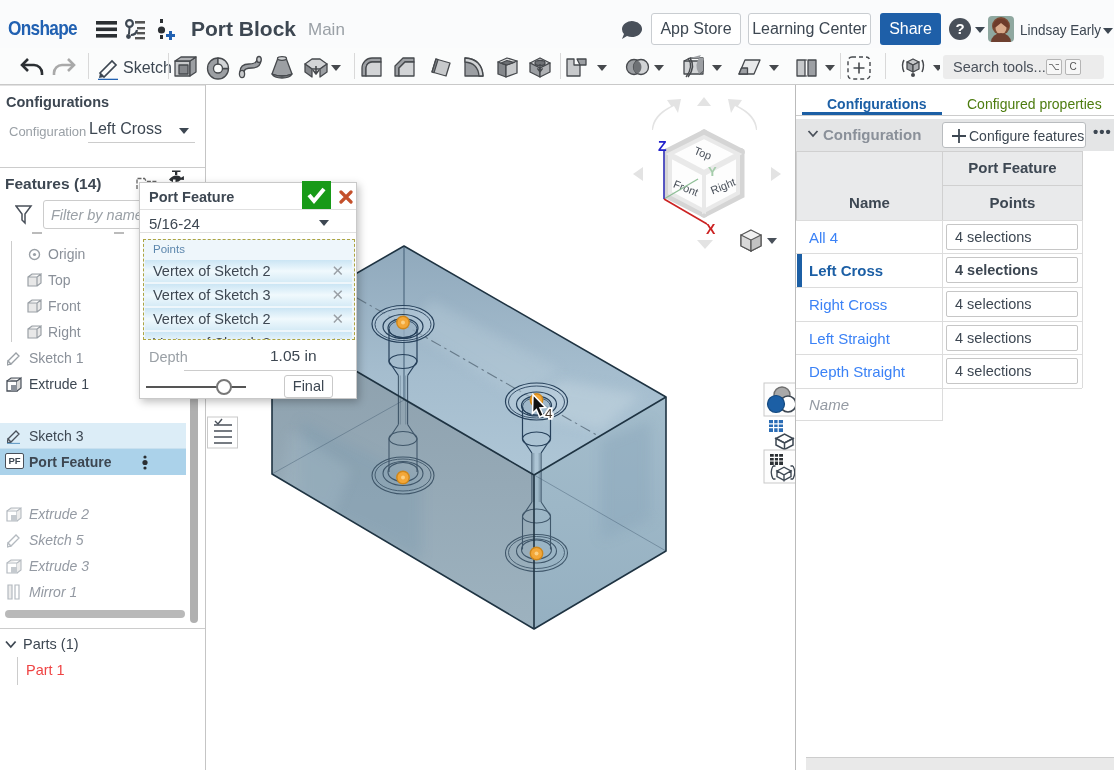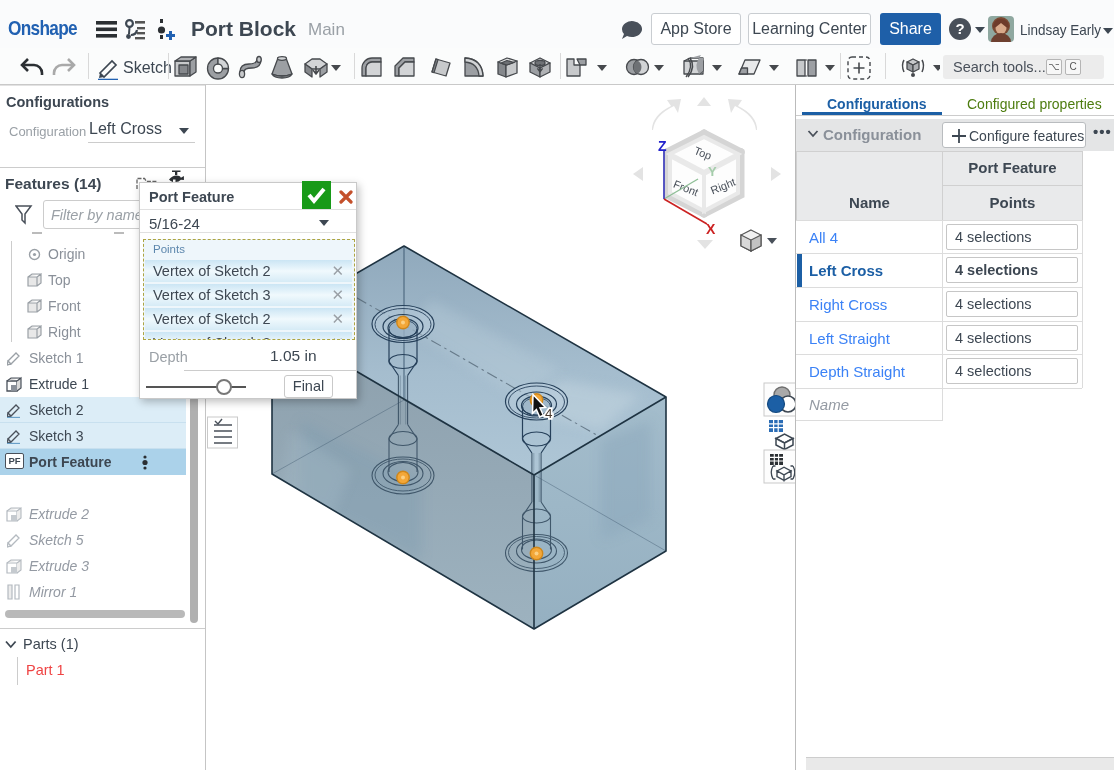--- a/index.html
+++ b/index.html
@@ -363,27 +363,20 @@
         </svg>
         <span class="txt" style="left:29px">Sketch 1</span>
       </div>
     <div class="trow dark" style="top:285px">
         <svg class="abs" style="left:6px;top:5px" width="16" height="16">
           <path d="M1 5 h10 v10 h-10z" fill="#fff" stroke="#49505a" stroke-width="1.3"></path>
           <path d="M11 5 l4-3 v10 l-4 3 M1 5 l4-3 h10" fill="#d9d9d9" stroke="#49505a" stroke-width="1.2"></path>
           <rect x="5" y="9" width="6" height="6" fill="#8a9099"></rect>
         </svg>
         <span class="txt" style="left:29px">Extrude 1</span>
-      </div>
-    <div class="trow dark" style="top:311px;background:#dcedf7;border-bottom:1px solid #c8e0ef">
-        <svg class="abs" style="left:7px;top:6px" width="15" height="15">
-          <path d="M1 10 L9 2 L12 5 L4 13z M1 10 L4 13 L0 14z" fill="none" stroke="#49505a" stroke-width="1.3"></path>
-          <path d="M0 14.5 h13" stroke="#6aa0c8" stroke-width="1.3"></path>
-        </svg>
-        <span class="txt" style="left:29px">Sketch 2</span>
       </div>
     <div class="trow dark" style="top:337px;background:#dcedf7;border-bottom:1px solid #c8e0ef">
         <svg class="abs" style="left:7px;top:6px" width="15" height="15">
           <path d="M1 10 L9 2 L12 5 L4 13z M1 10 L4 13 L0 14z" fill="none" stroke="#49505a" stroke-width="1.3"></path>
           <path d="M0 14.5 h13" stroke="#6aa0c8" stroke-width="1.3"></path>
         </svg>
         <span class="txt" style="left:29px">Sketch 3</span>
       </div>
     <div class="trow dark" style="top:363px;background:#abd2ea;font-weight:bold">
         <div class="abs" style="left:5px;top:4px;width:19px;height:16px;border:1.4px solid #49505a;border-radius:2px;background:#fff;font-size:9.5px;font-weight:bold;color:#3d4752;text-align:center;line-height:14px">PF</div>

